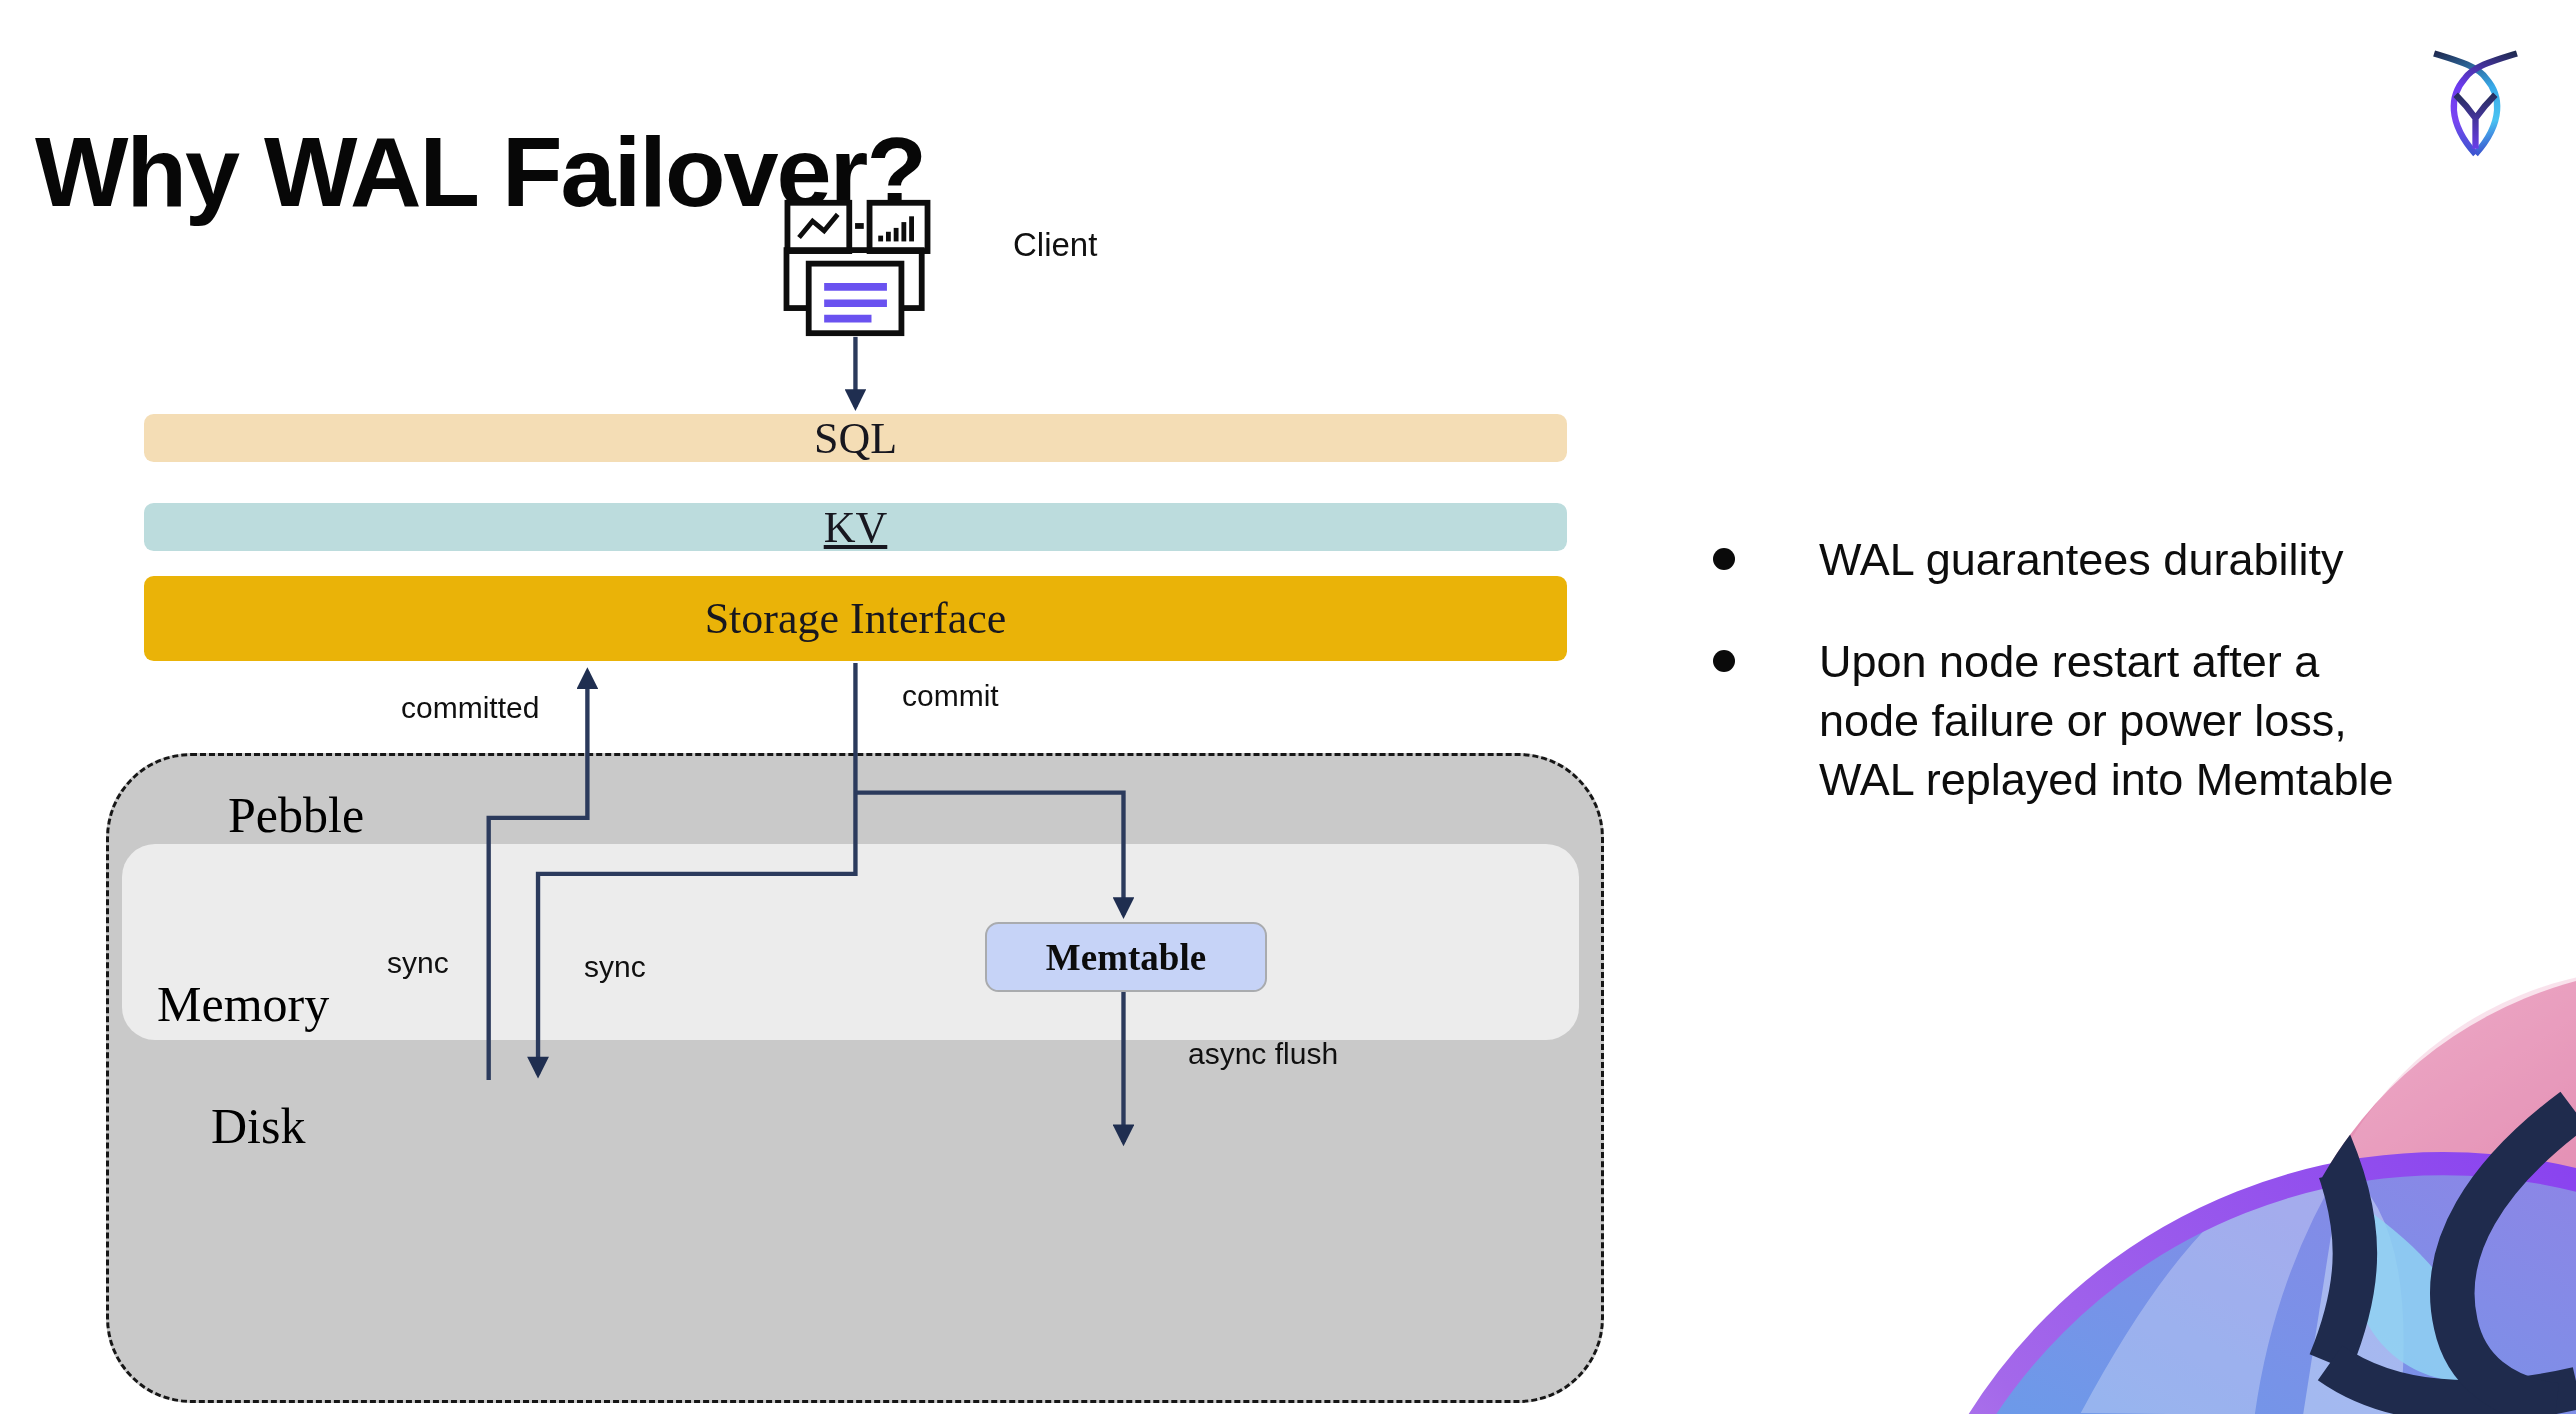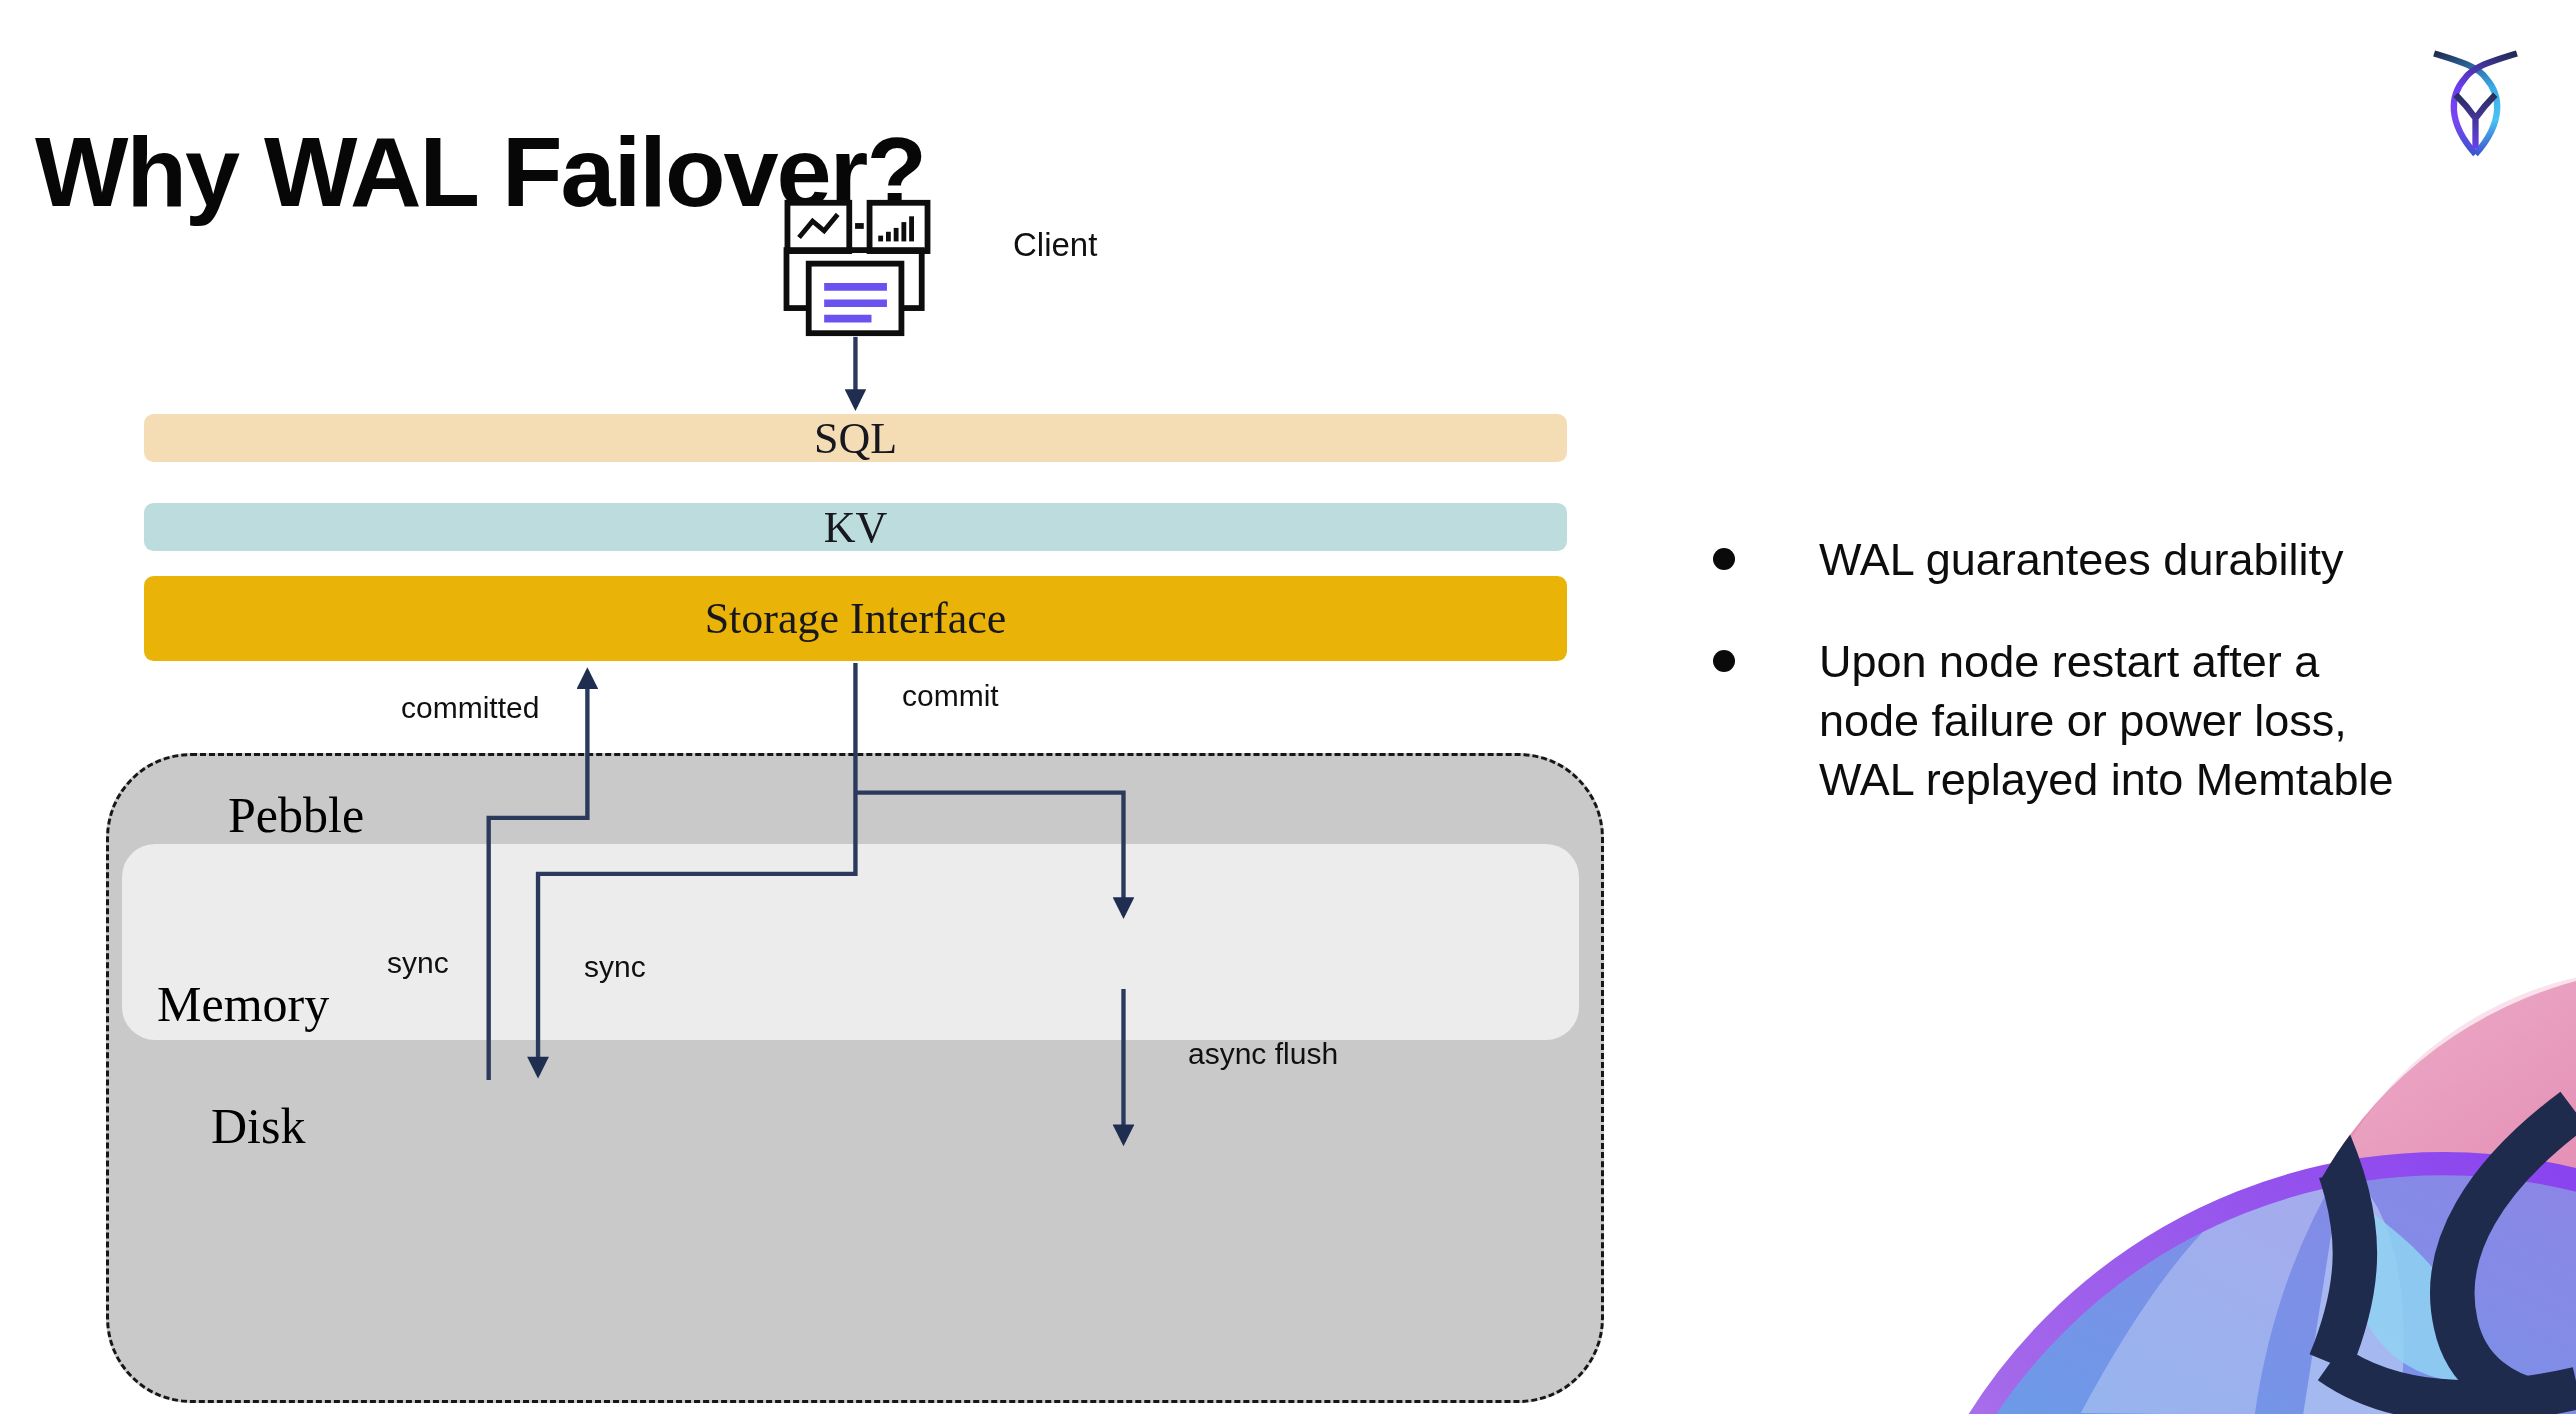--- a/index.html
+++ b/index.html
@@ -9,21 +9,21 @@
   
   #title{position:absolute;left:35px;top:29px;width:1355px;
          font-family:"Liberation Sans",sans-serif;font-weight:900;font-size:99px;
          letter-spacing:-1.9px;color:#070707;line-height:1.55;}
 
   
   .bar{position:absolute;left:144px;width:1423px;border-radius:9.7px;
        display:flex;align-items:center;justify-content:center;
        font-family:"Liberation Serif",serif;font-size:44px;color:#17171f;z-index:1;}
   #bar-sql{top:414px;height:48px;}
-  #bar-kv{top:503px;height:48px;}
+  #bar-kv{top:503px;height:48px;text-decoration:underline;}
   #bar-storage{top:576px;height:85px;}
 
   
   #pebble{position:absolute;left:106px;top:753px;width:1492px;height:644px;
           background:#c9c9c9;border:3.9px dashed #161616;border-radius:85px;z-index:0;}
   #memory-strip{position:absolute;left:122px;top:844px;width:1457px;height:196px;
           background:#ececec;border-radius:33px;z-index:0;}
 
   
   .region-label{position:absolute;font-family:"Liberation Serif",serif;font-size:50px;
@@ -148,20 +148,23 @@
       <path d="M 1161 1022 L 1161 1180" marker-end="url(#ah)"></path>
     </g>
   </svg>
 
   <div id="lbl-committed" class="edge-label">committed</div>
   <div id="lbl-commit" class="edge-label">commit</div>
   <div id="lbl-sync-a" class="edge-label">sync</div>
   <div id="lbl-sync-b" class="edge-label">sync</div>
   <div id="lbl-async" class="edge-label">async flush</div>
 
+  <div id="node-memtable" class="node" style="background: rgb(198, 211, 247);">
+    <span>Memtable</span>
+  </div>
 
   <ul id="bullets">
     <li>WAL guarantees durability</li>
     <li>Upon node restart after a
 node failure or power loss,
 WAL replayed into Memtable</li>
   </ul>
 
   <svg id="artwork" width="658" height="464" viewBox="0 0 680 480">
     <defs>

